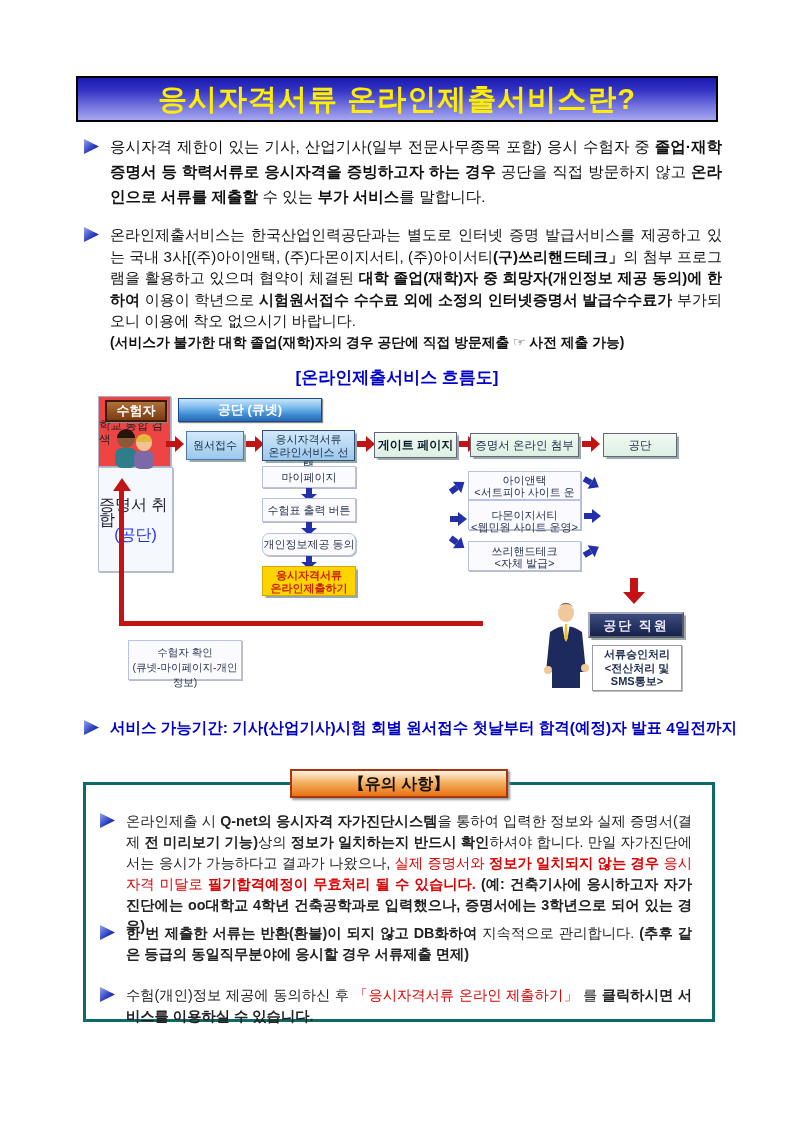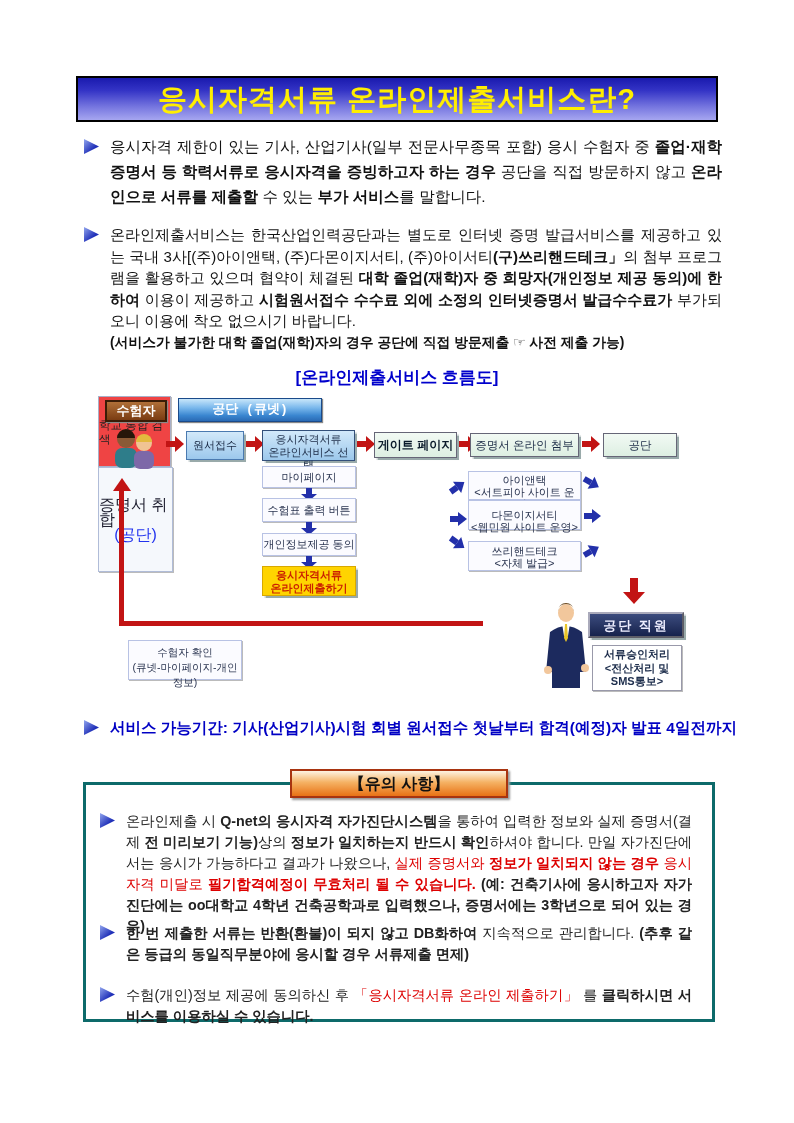--- a/index.html
+++ b/index.html
@@ -28,40 +28,40 @@
   .flow-title{position:absolute;left:0;top:366px;width:794px;text-align:center;
      color:#0000cc;font-weight:bold;font-size:17px;}
   
   .fc{position:absolute;left:98px;top:396px;width:600px;height:300px;}
   .fc *{box-sizing:border-box;}
   .lane{position:absolute;text-align:center;color:#fff;font-weight:bold;font-size:13px;}
   .lane-exam{left:7px;top:4px;width:62px;height:22px;line-height:18px;
      background:linear-gradient(to bottom,#b07038,#7a3c12);border:2px solid #3a1c06;box-shadow:1px 1px 1px #888;}
   .lane-agency{left:80px;top:2px;width:144px;height:24px;line-height:22px;
      background:linear-gradient(to bottom,#c8e6fa 0%,#7ab8ec 40%,#3a86d0 75%,#2a6ab4 100%);
-     border:1px solid #1a4a8a;box-shadow:1px 1px 1px #888;font-family:Liberation Mono, monospace;}
+     border:1px solid #1a4a8a;box-shadow:1px 1px 1px #888;}
   .lane-prov{left:277px;top:2px;width:303px;height:24px;line-height:22px;
      background:repeating-linear-gradient(90deg,rgba(255,255,255,.18) 0 2px,rgba(0,0,0,0) 2px 5px),#3f9468;
      border:1px solid #1e5e3e;box-shadow:1px 1px 1px #888;}
   .box{position:absolute;text-align:center;color:#1a2a45;font-size:11px;box-shadow:1.5px 1.5px 1px #9aa;}
   .blue-box{background:linear-gradient(to bottom,#d2e9fa,#9cc8ec);border:1px solid #4a7ab0;}
   .mint-box{background:linear-gradient(to bottom,#f2faf4,#ddefe2);border:1px solid #667;}
   .lite-box{background:#fbfbff;border:1px solid #b8c2e4;color:#2a3450;box-shadow:1px 1px 0 #bbb;}
   .yellow-box{background:#ffd400;border:1px solid #d8a800;color:#cc2200;font-weight:bold;}
   .navy-box{background:linear-gradient(to bottom,#3c4c7e,#16224c);border:2px outset #aab;color:#eef;
      font-weight:bold;font-size:13px;}
   .line1,.line2,.line3{display:block;}
   .apply{left:88px;top:35px;width:58px;height:29px;line-height:27px;}
   .select{left:164px;top:34px;width:93px;height:31px;padding-top:2px;line-height:13px;border:1px solid #33507a;}
   .gate{left:276px;top:36px;width:83px;height:26px;line-height:24px;font-weight:bold;font-size:12px;color:#0a1a2a;}
   .attach{left:372px;top:37px;width:109px;height:24px;line-height:22px;font-size:11.5px;}
   .agency2{left:505px;top:37px;width:74px;height:24px;line-height:22px;font-size:11.5px;}
   .mypage{left:164px;top:70px;width:94px;height:22px;line-height:20px;}
   .ticket{left:164px;top:102px;width:94px;height:24px;line-height:22px;}
-  .privacy{left:164px;top:137px;width:94px;height:23px;line-height:21px;}
+  .privacy{left:164px;top:137px;width:94px;height:23px;line-height:21px;border-radius:7px;}
   .submit{left:164px;top:170px;width:94px;height:30px;padding-top:2px;line-height:13px;}
   .school{left:277px;top:88px;width:73px;height:71px;font-size:11.5px;line-height:14px;display:flex;align-items:center;justify-content:center;background:#ef4444;border:1px solid #a8b0c8;color:#222;box-shadow:1px 1px 0 #bbb;}
   .prov1{left:370px;top:67px;width:113px;height:29px;padding-top:2px;line-height:12px;margin-top:8px;}
   .prov2{left:370px;top:104px;width:113px;height:30px;padding-top:8px;line-height:12px;}
   .prov3{left:370px;top:145px;width:113px;height:30px;padding-top:3px;line-height:12px;}
   .collect{left:505px;top:72px;width:75px;height:105px;background:#f5f8fc;border:1px solid #b0bcd8;
      color:#223;display:flex;flex-direction:column;align-items:center;justify-content:center;line-height:15px;box-shadow:1px 1px 0 #bbb;}
   .collect .line2{color:#2233ee;}
   .staff-box{left:490px;top:216px;width:96px;height:26px;line-height:23px;letter-spacing:2px;}
   .approve{left:494px;top:249px;width:90px;height:46px;padding-top:2px;line-height:13.5px;font-weight:bold;color:#20304e;background:#fff;border:1px solid #99a;box-shadow:1px 1px 0 #bbb;}
@@ -110,21 +110,21 @@
     <span>응시자격서류 온라인제출서비스란?</span>
   </div>
 
   <div class="para para1">
     <span class="bullet" style="left:0;top:5px;"></span>
     <div class="ptext"><span>응시자격 제한이 있는 기사, 산업기사(일부 전문사무종목 포함) 응시 수험자 중 </span><span class="s-b">졸업·재학 증명서 등 학력서류로 응시자격을 증빙하고자 하는 경우</span><span> 공단을 직접 방문하지 않고 </span><span class="s-b">온라인으로 서류를 제출할</span><span> 수 있는 </span><span class="s-b">부가 서비스</span><span>를 말합니다.</span></div>
   </div>
 
   <div class="para para2">
     <span class="bullet" style="left:0;top:3px;"></span>
-    <div class="ptext"><span>온라인제출서비스는 한국산업인력공단과는 별도로 인터넷 증명 발급서비스를 제공하고 있는 국내 3사[(주)아이앤택, (주)다몬이지서티, (주)아이서티</span><span class="s-b">(구)쓰리핸드테크」</span><span>의 첨부 프로그램을 활용하고 있으며 협약이 체결된 </span><span class="s-b">대학 졸업(재학)자 중 희망자(개인정보 제공 동의)에 한하여</span><span> 이용이 제공하고 </span><span class="s-b">시험원서접수 수수료 외에 소정의 인터넷증명서 발급수수료가</span><span> 부가되오니 이용에 착오 없으시기 바랍니다.</span></div>
+    <div class="ptext"><span>온라인제출서비스는 한국산업인력공단과는 별도로 인터넷 증명 발급서비스를 제공하고 있는 국내 3사[(주)아이앤택, (주)다몬이지서티, (주)아이서티</span><span class="s-b">(구)쓰리핸드테크」</span><span>의 첨부 프로그램을 활용하고 있으며 협약이 체결된 </span><span class="s-b">대학 졸업(재학)자 중 희망자(개인정보 제공 동의)에 한하여</span><span> 이용이 학년으로 </span><span class="s-b">시험원서접수 수수료 외에 소정의 인터넷증명서 발급수수료가</span><span> 부가되오니 이용에 착오 없으시기 바랍니다.</span></div>
     <div class="pnote">(서비스가 불가한 대학 졸업(재학)자의 경우 공단에 직접 방문제출 ☞ 사전 제출 가능)</div>
   </div>
 
   <div class="flow-title">[온라인제출서비스 흐름도]</div>
 
   <div class="fc">
     <div class="lane lane-exam">수험자</div>
     <div class="lane lane-agency">공단 (큐넷)</div>
 
     <svg class="icon-people" viewBox="0 0 54 46">

